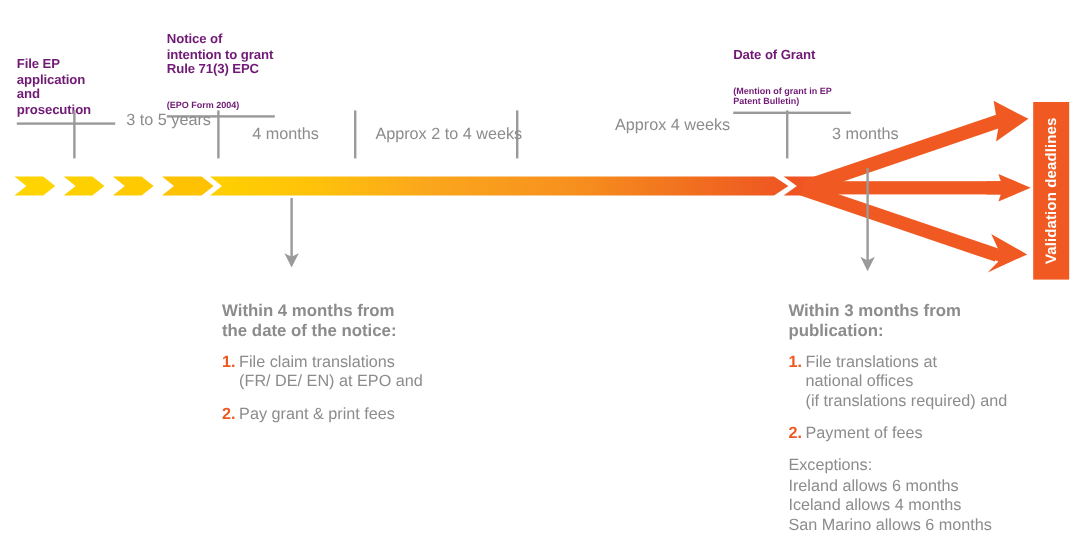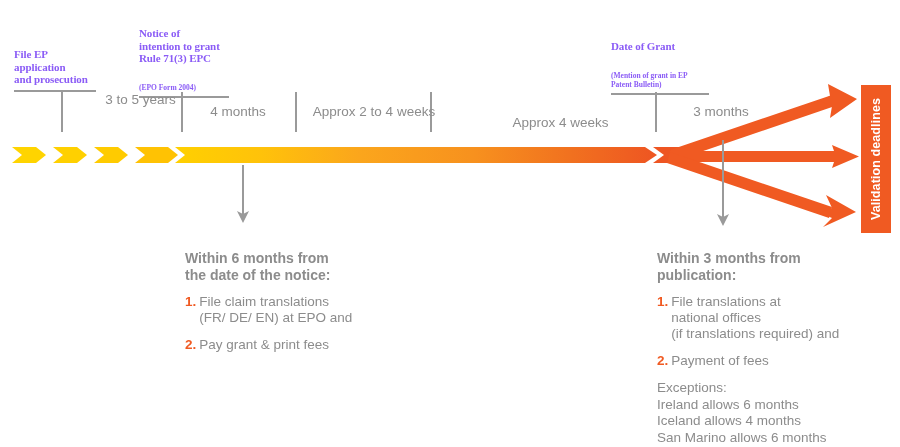--- a/index.html
+++ b/index.html
@@ -15,22 +15,21 @@
   #diagram {
     position: relative;
     width: 900px;
     height: 447px;
     background: #ffffff;
   }
 
   
   .milestone {
     position: absolute;
-    color: #8b5cf6;
-    font-family: Liberation Serif, serif;
+    color: #701a75;
   }
   .milestone .ms-title {
     font-size: 11px;
     font-weight: bold;
     line-height: 12.5px;
     letter-spacing: -0.1px;
     white-space: pre-line;
   }
   .milestone .ms-sub {
     font-size: 7.5px;
@@ -171,21 +170,21 @@
 
   <div class="duration" style="left:61px;  top:92px; width:120px;padding-left:39px;">
     <span>3 to 5 years</span>
   </div>
   <div class="duration" style="left:181px; top:104px; width:114px;">
     <span>4 months</span>
   </div>
   <div class="duration" style="left:295px; top:104px; width:158px;">
     <span>Approx 2 to 4 weeks</span>
   </div>
-  <div class="duration" style="left:430px; top:115px; width:225px;padding-left:36px;">
+  <div class="duration" style="left:430px; top:96px; width:225px;padding-left:36px;">
     <span>Approx 4 weeks</span>
   </div>
   <div class="duration" style="left:655px; top:104px; width:132px;">
     <span>3 months</span>
   </div>
 
   <svg id="timeline-band" viewBox="0 0 900 24" preserveAspectRatio="none">
     <defs>
       <linearGradient id="bandGrad" x1="0" y1="0" x2="1" y2="0">
         <stop offset="0" stop-color="#FFD000"></stop>
@@ -239,21 +238,21 @@
   <svg class="down-arrow" style="left:716px; top:140px; width:14px; height:88px;" viewBox="0 0 14 88">
     <line x1="7" y1="0" x2="7" y2="79" stroke="#9a9a9a" stroke-width="2"></line>
     <polygon points="7,86 1,74 7,77 13,74" fill="#9a9a9a"></polygon>
   </svg>
 
   <div id="validation-box">
     <span class="vb-label">Validation deadlines</span>
   </div>
 
   <div class="callout" style="left:185px; top:250px; width:215px;">
-    <div class="co-head">Within 6 months from
+    <div class="co-head">Within 4 months from
 the date of the notice:</div>
     <div class="co-list">
       <div class="co-item">
         <span class="co-num">1.</span>
         <span class="co-text">File claim translations
 (FR/ DE/ EN) at EPO and</span>
       </div>
       <div class="co-item">
         <span class="co-num">2.</span>
         <span class="co-text">Pay grant &amp; print fees</span>

